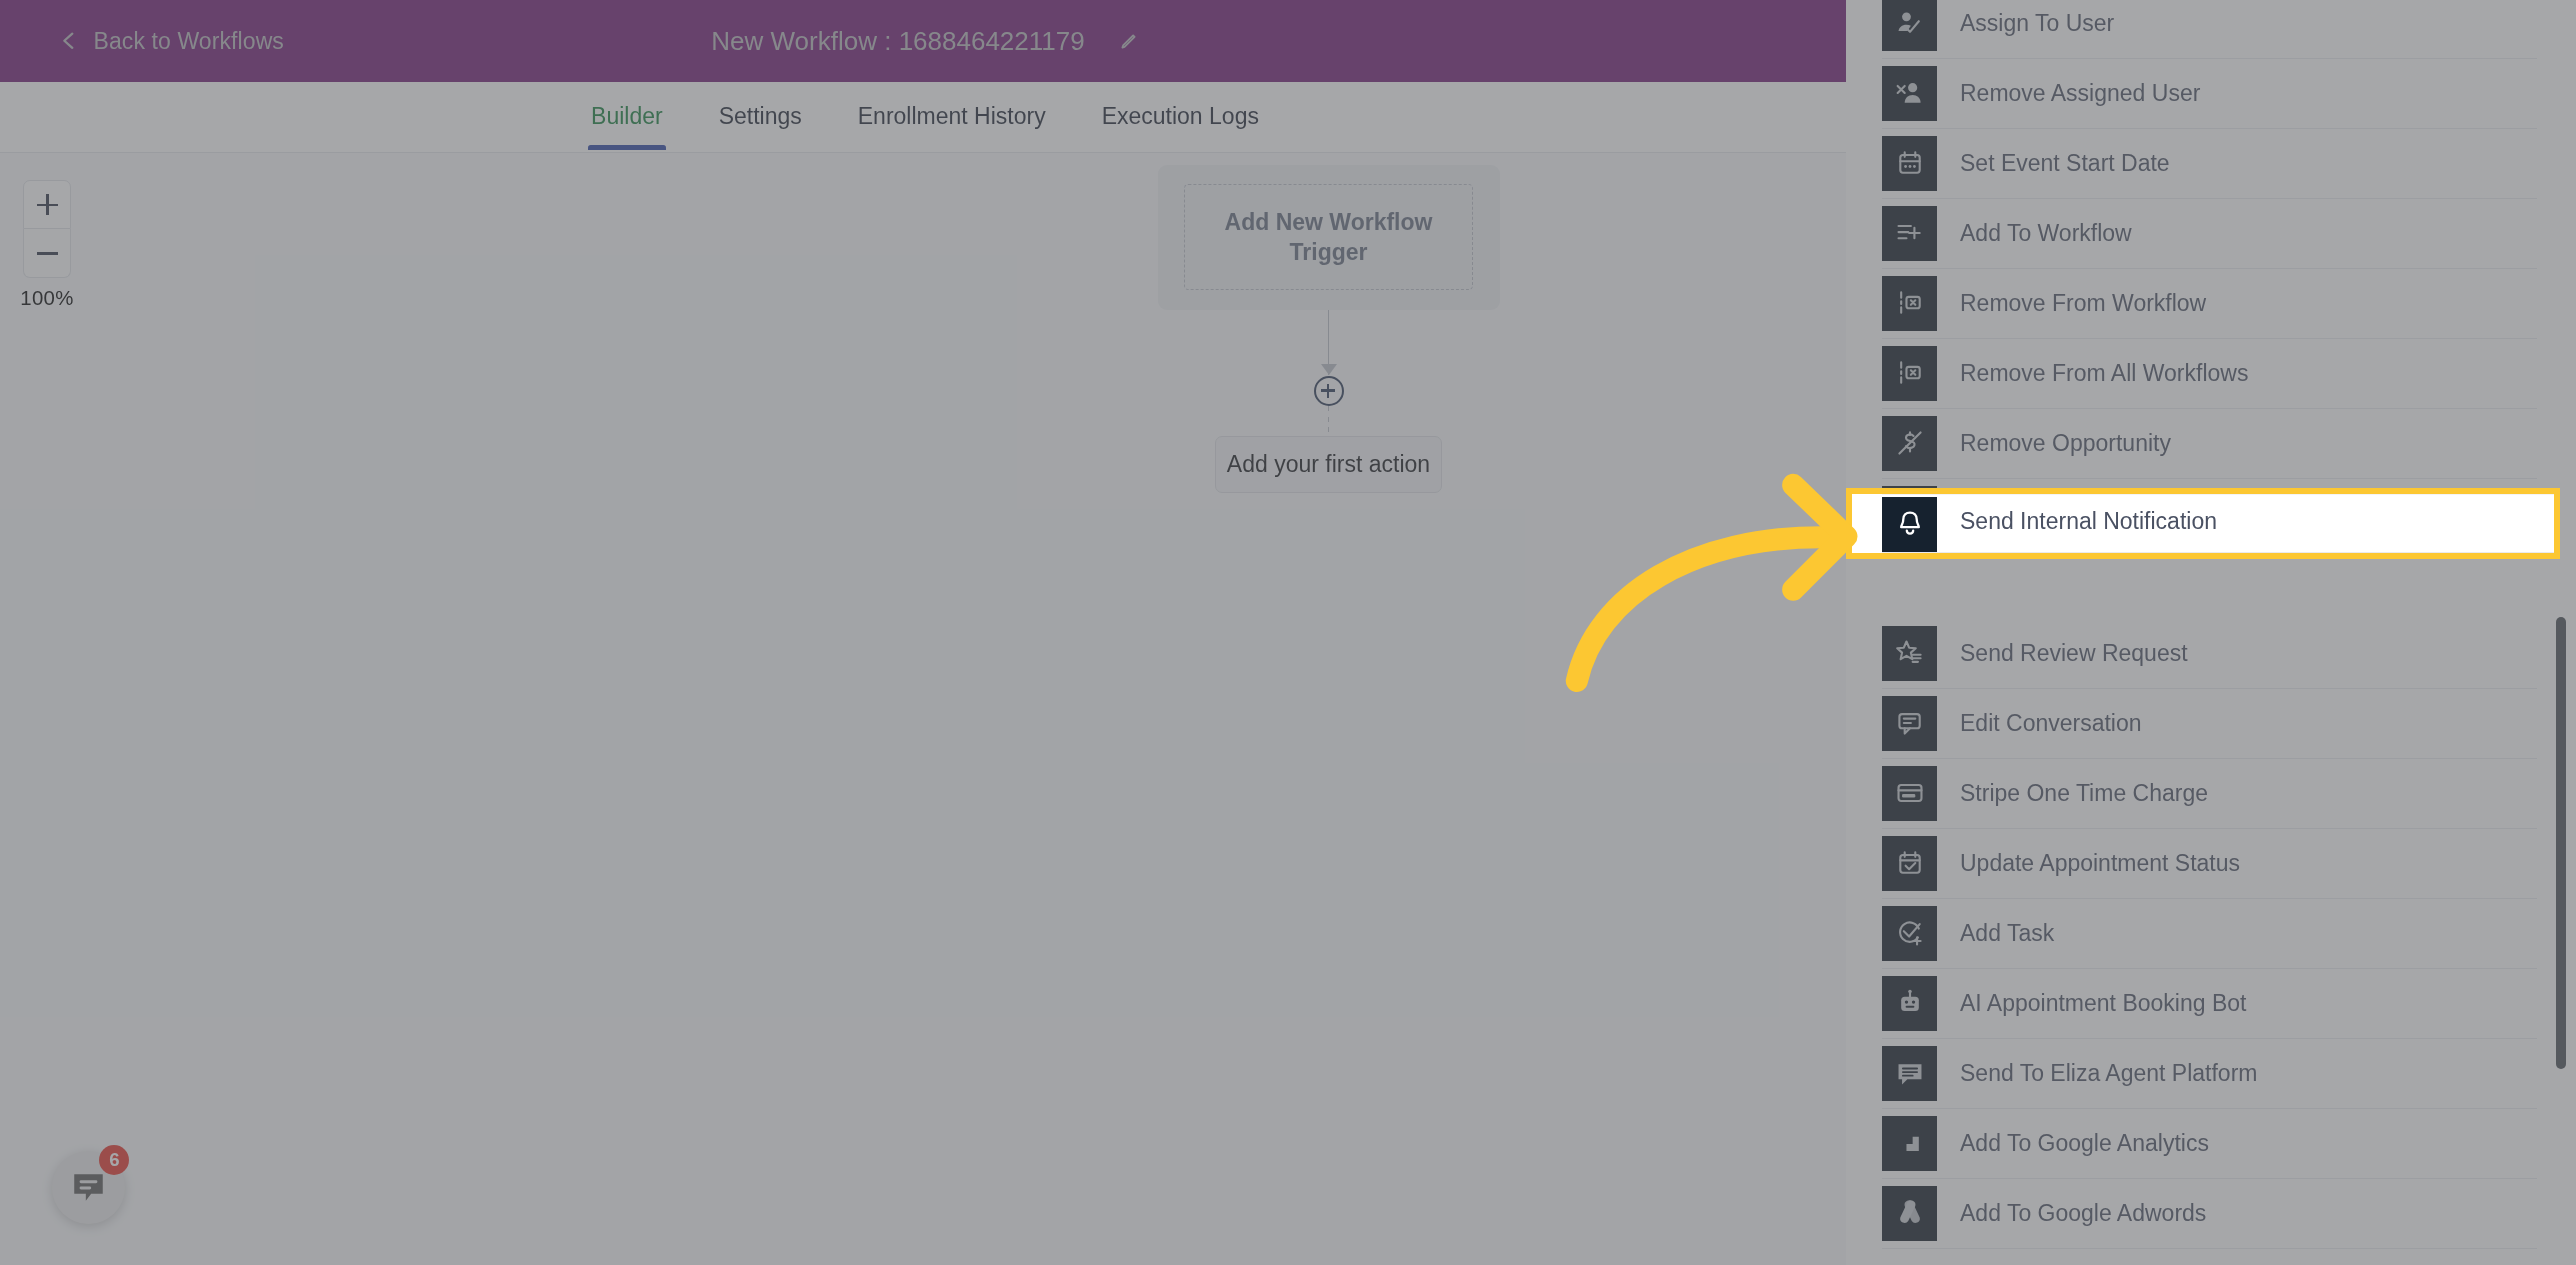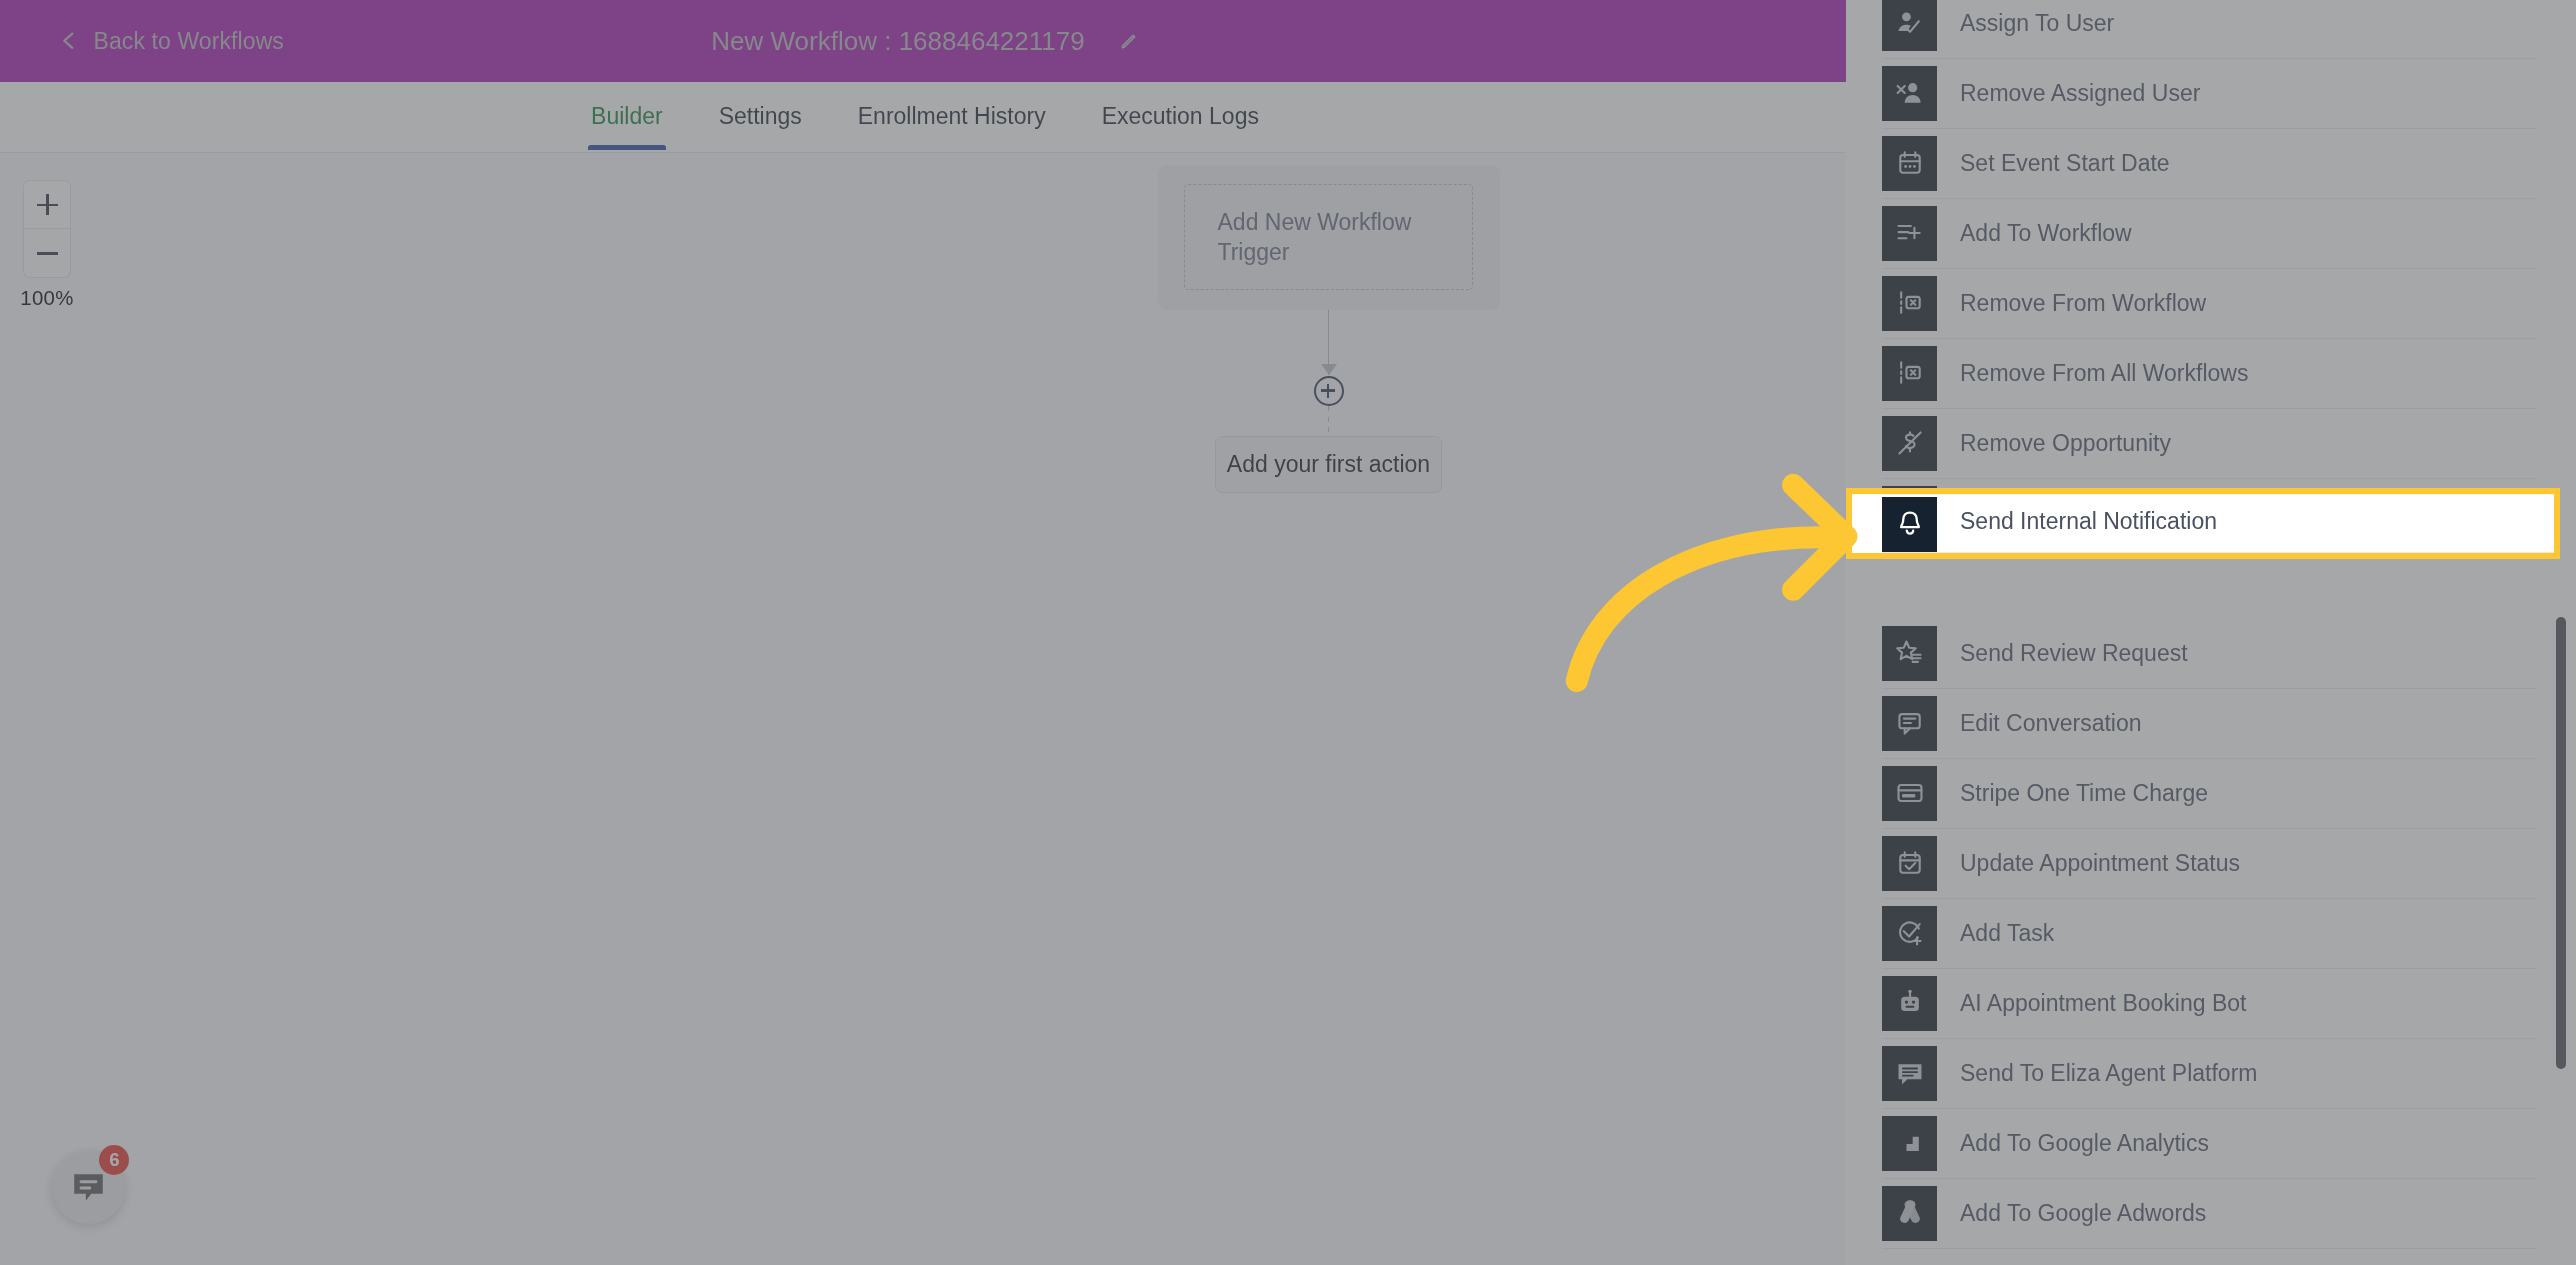--- a/index.html
+++ b/index.html
@@ -25,21 +25,21 @@
     position: absolute;
     inset: 0;
   }
 
   
   .top-bar {
     position: absolute;
     left: 0; top: 0;
     width: 1850px;
     height: 82px;
-    background: #a21caf;
+    background: #701a75;
     display: flex;
     align-items: center;
   }
 
   .back-link {
     display: flex;
     align-items: center;
     gap: 15px;
     margin-left: 59px;
     cursor: pointer;
@@ -181,20 +181,22 @@
     cursor: pointer;
   }
   .trigger-inner {
     width: 289px;
     height: 106px;
     border: 1.8px dashed #b9bdc7;
     border-radius: 4.4px;
     display: flex;
     align-items: center;
     justify-content: center;
+    text-align: center;
+    font-weight: bold;
   }
   .trigger-text {
     font-size: 23px;
     line-height: 1.32;
     color: #636c7e;
     max-width: 222px;
   }
 
   .connector-top {
     width: 1.8px;

